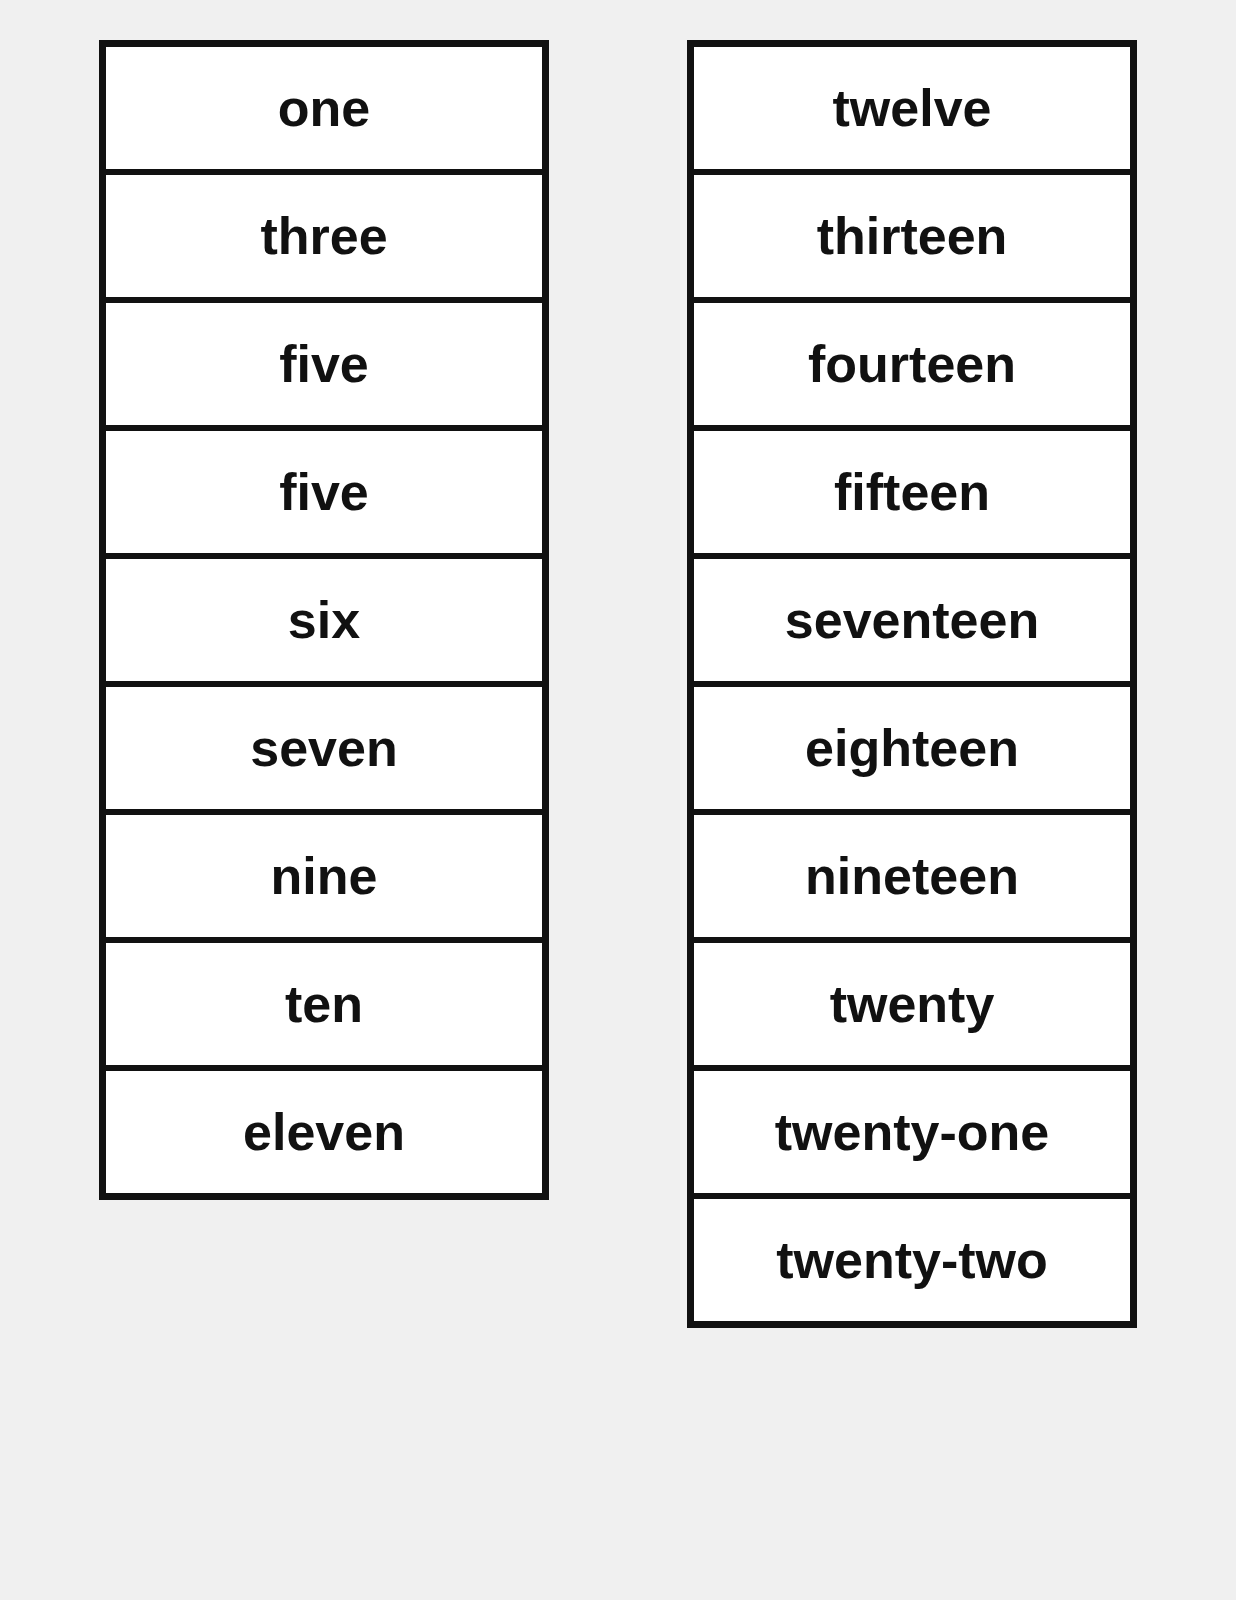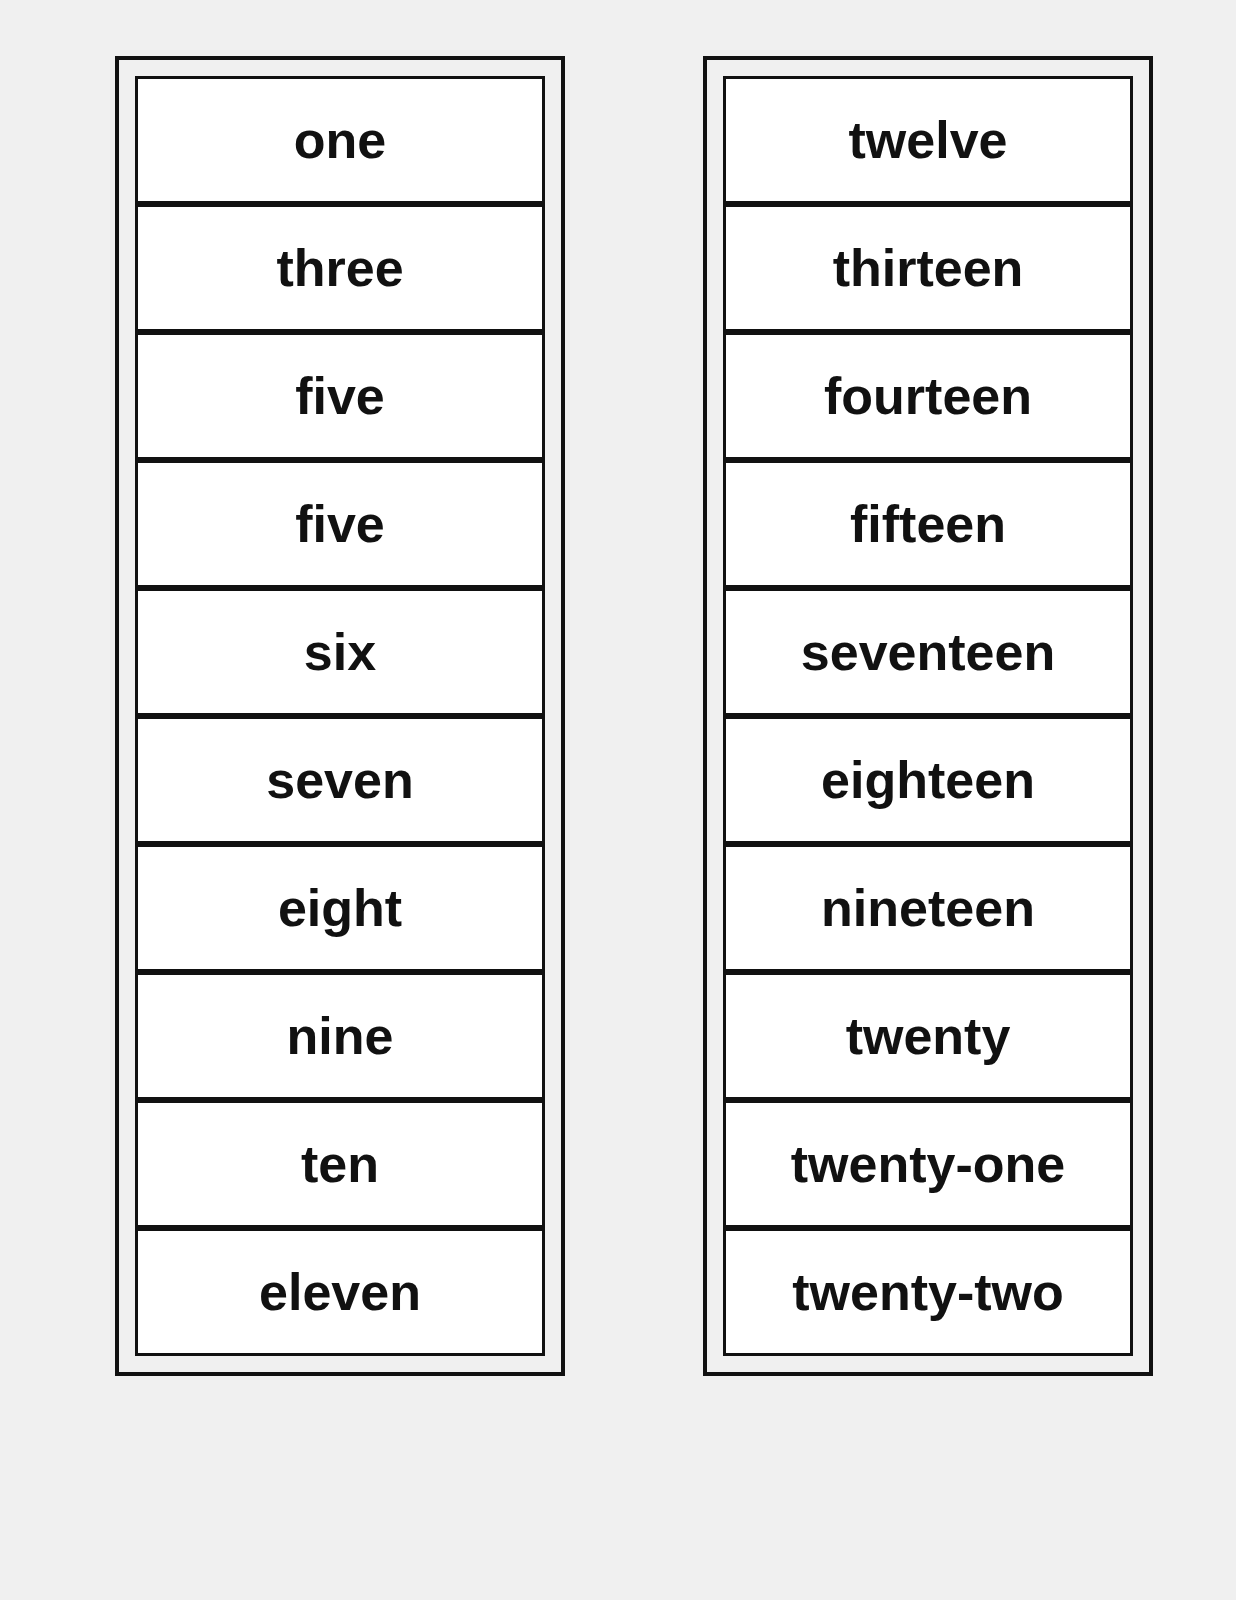--- a/index.html
+++ b/index.html
@@ -1,17 +1,17 @@
 <!DOCTYPE html>
 <html><head>
   <meta charset="utf-8">
   <style>
     * {
       margin: 0;
-      padding: 16px;
+      padding: 0;
       box-sizing: border-box;
     }
 
     body {
       background-color: #f0f0f0;
       width: 1236px;
       min-height: 1600px;
       display: flex;
       justify-content: center;
       align-items: flex-start;
@@ -59,21 +59,20 @@
 <body>
 
 <div class="page-container">
   <div class="number-column" id="left-col">
       <div class="number-cell">one</div>
       <div class="number-cell">three</div>
       <div class="number-cell">five</div>
       <div class="number-cell">five</div>
       <div class="number-cell">six</div>
       <div class="number-cell">seven</div>
-      <div class="number-cell">eight</div>
       <div class="number-cell">nine</div>
       <div class="number-cell">ten</div>
       <div class="number-cell">eleven</div>
     </div>
   <div class="number-column" id="right-col">
       <div class="number-cell">twelve</div>
       <div class="number-cell">thirteen</div>
       <div class="number-cell">fourteen</div>
       <div class="number-cell">fifteen</div>
       <div class="number-cell">seventeen</div>

